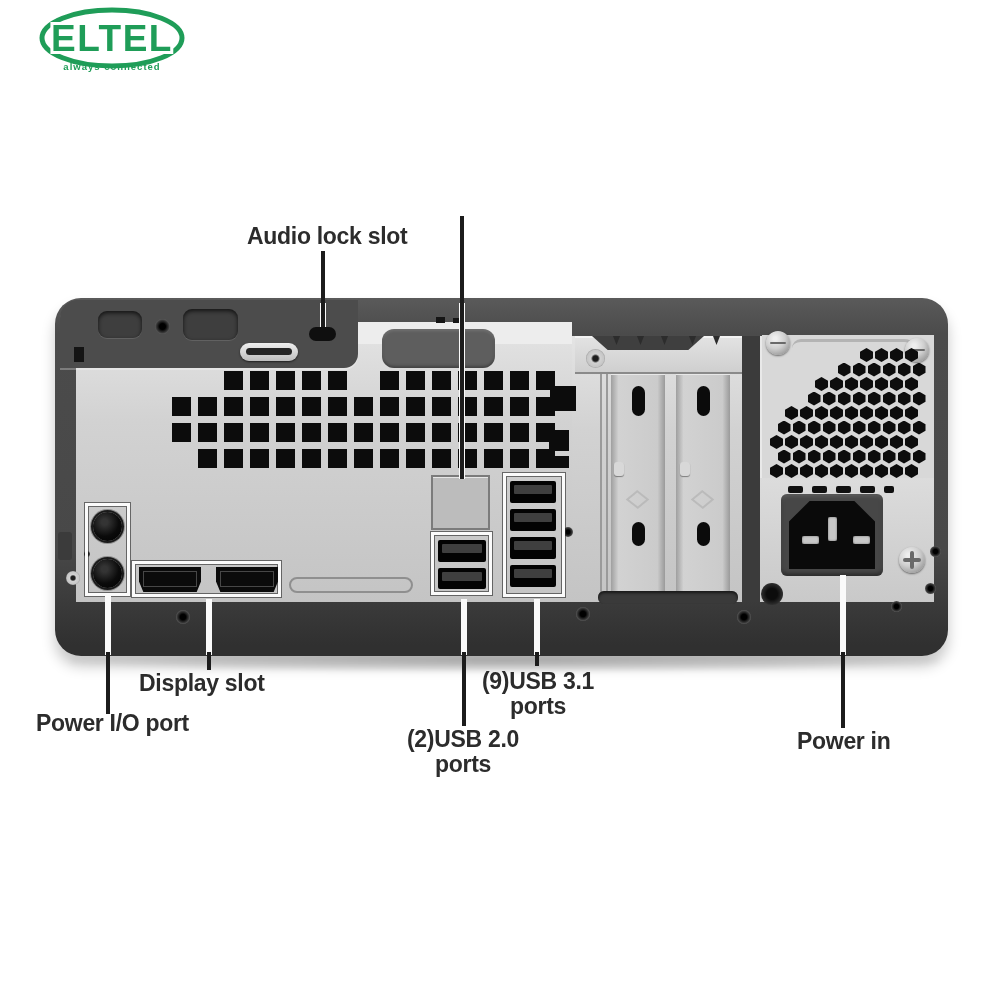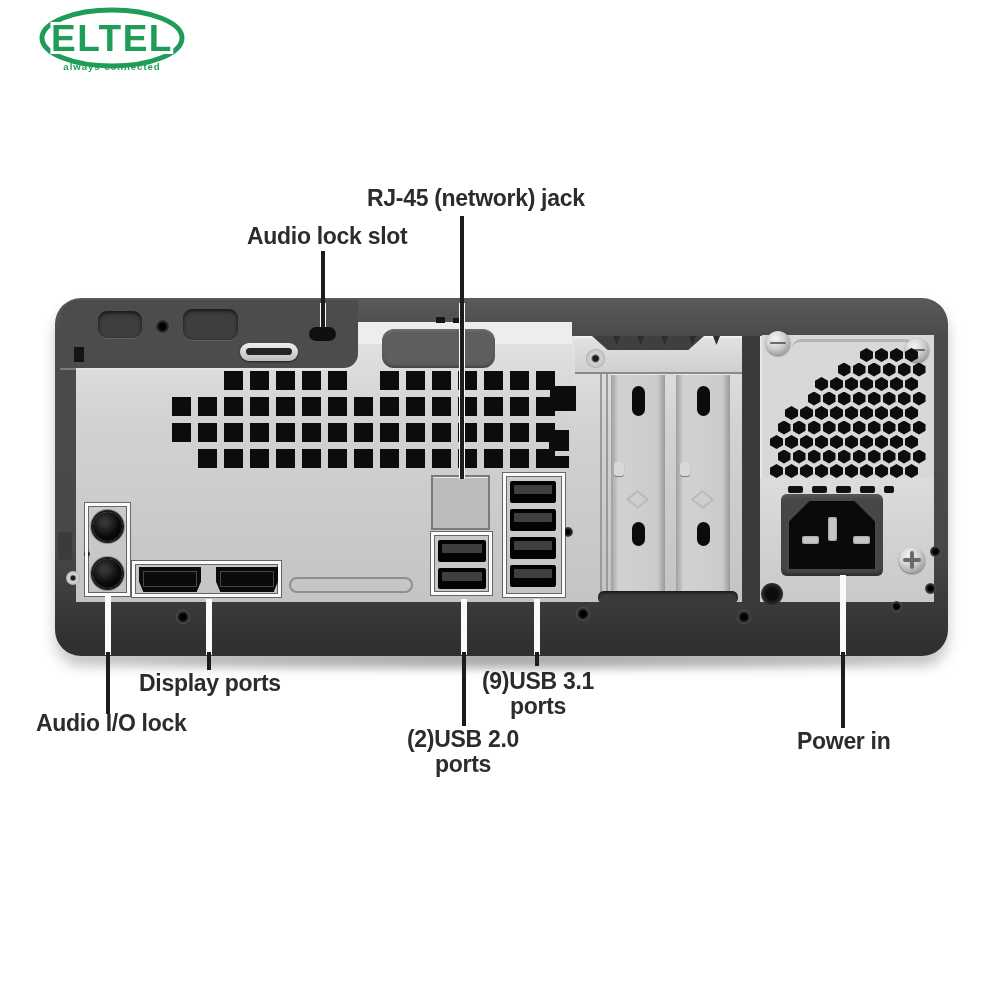--- a/index.html
+++ b/index.html
@@ -75,24 +75,23 @@
 <body>
 
 <div id="canvas">
 
   <svg class="abs" style="left:22px;top:4px;width:176px;height:76px;" viewBox="0 0 176 76">
     <ellipse cx="90" cy="34" rx="70" ry="28" fill="none" stroke="#1f9d58" stroke-width="5"></ellipse>
     <text x="90" y="47" text-anchor="middle" font-size="37" font-weight="bold" letter-spacing="1.5" fill="#1f9d58" stroke="#ffffff" stroke-width="6" paint-order="stroke">ELTEL</text>
     <text x="90" y="66" text-anchor="middle" font-size="9.5" font-weight="bold" letter-spacing="1" fill="#1f9d58">always connected</text>
   </svg>
 
-  <div class="lbl" style="left:367px;top:186px;">RJ-45 (network) jack</div>
   <div class="lbl" style="left:247px;top:224px;">Audio lock slot</div>
-  <div class="lbl" style="left:139px;top:671px;">Display ports</div>
-  <div class="lbl" style="left:36px;top:711px;">Audio I/O lock</div>
+  <div class="lbl" style="left:139px;top:671px;">Display slot</div>
+  <div class="lbl" style="left:36px;top:711px;">Power I/O port</div>
   <div class="lbl center" style="left:402px;top:727px;width:122px;">
     <div>(2)USB 2.0</div>
     <div>ports</div>
   </div>
   <div class="lbl center" style="left:477px;top:669px;width:122px;">
     <div>(9)USB 3.1</div>
     <div>ports</div>
   </div>
   <div class="lbl" style="left:797px;top:729px;">Power in</div>
 

